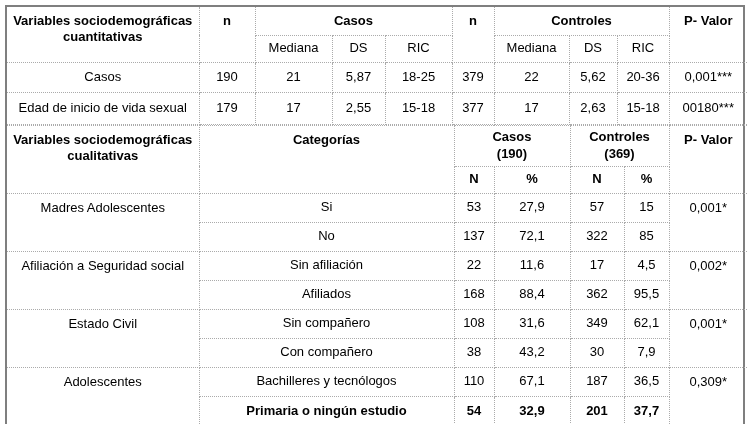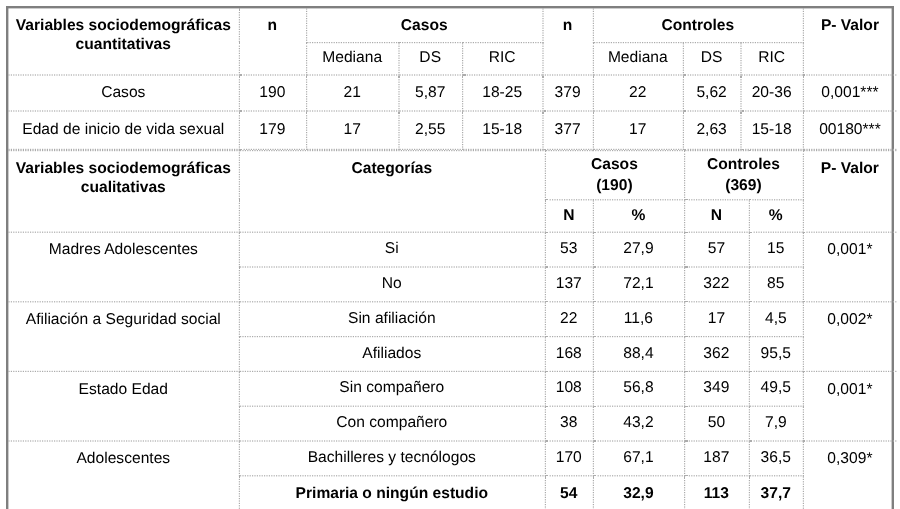--- a/index.html
+++ b/index.html
@@ -165,47 +165,47 @@
     </tr>
     <tr style="height:29px">
       <td>Afiliados</td>
       <td>168</td>
       <td>88,4</td>
       <td>362</td>
       <td>95,5</td>
     </tr>
 
     <tr style="height:29px">
-      <td rowspan="2" class="vtop">Estado Edad</td>
+      <td rowspan="2" class="vtop">Estado Civil</td>
       <td>Sin compañero</td>
       <td>108</td>
-      <td>56,8</td>
+      <td>31,6</td>
       <td>349</td>
-      <td>49,5</td>
+      <td>62,1</td>
       <td rowspan="2" class="vtop">0,001*</td>
     </tr>
     <tr style="height:29px">
       <td>Con compañero</td>
       <td>38</td>
       <td>43,2</td>
-      <td>50</td>
+      <td>30</td>
       <td>7,9</td>
     </tr>
 
     <tr style="height:29px">
       <td rowspan="2" class="vtop">Adolescentes</td>
       <td>Bachilleres y tecnólogos</td>
-      <td>170</td>
+      <td>110</td>
       <td>67,1</td>
       <td>187</td>
       <td>36,5</td>
       <td rowspan="2" class="vtop">0,309*</td>
     </tr>
     <tr style="height:29px">
       <td>Primaria o ningún estudio</td>
       <td>54</td>
       <td>32,9</td>
-      <td>113</td>
+      <td>201</td>
       <td>37,7</td>
     </tr>
   </tbody>
     </table>
 </div>
 
 </body></html>

